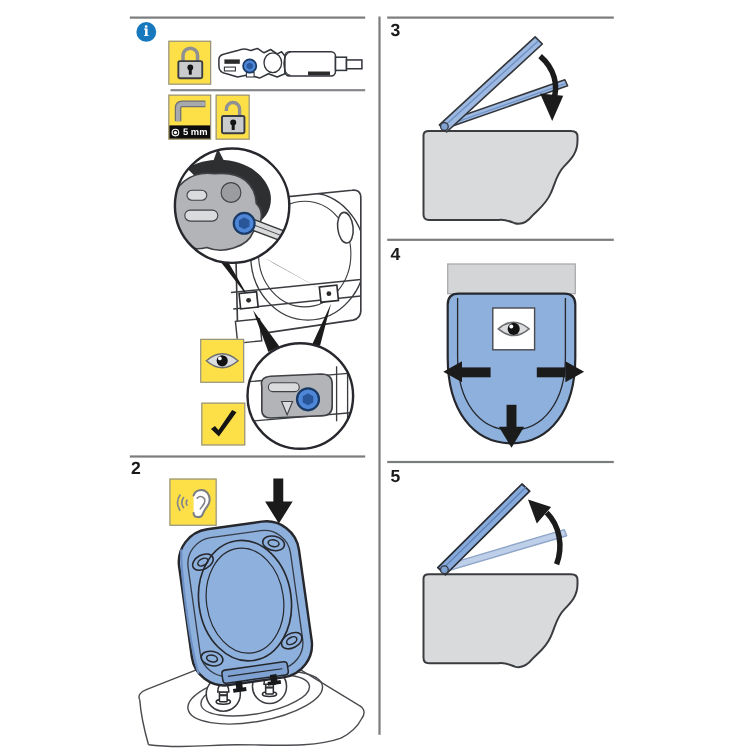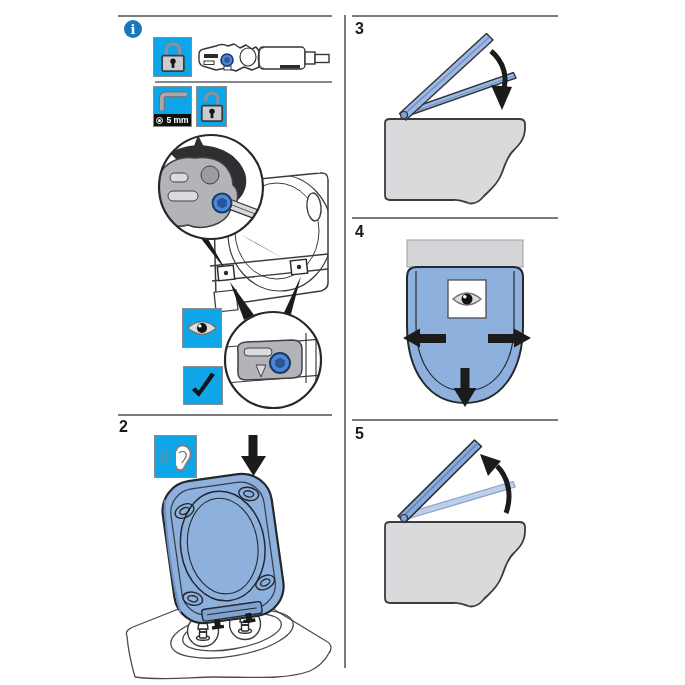--- a/index.html
+++ b/index.html
@@ -1,21 +1,21 @@
 <!DOCTYPE html>
 <html><head>
 <meta charset="utf-8">
 <style>
   html,body{margin:0;padding:0;background:#fff;}
   #sheet{position:relative;width:685px;height:685px;background:#ffffff;overflow:hidden;
          font-family:"Liberation Sans", sans-serif;}
   .rule{position:absolute;background:#7a7c7e;}
   .vrule{position:absolute;background:#7a7c7e;}
   .stepnum{position:absolute;font-size:16px;font-weight:bold;color:#1a1a1a;line-height:1;}
-  .icon-box{position:absolute;background:#0ea5e9;border:1.4px solid #8a8c8f;box-sizing:border-box;
+  .icon-box{position:absolute;background:#fde047;border:1.4px solid #8a8c8f;box-sizing:border-box;
             display:flex;align-items:center;justify-content:center;}
   .badge{position:absolute;width:18px;height:18px;border-radius:50%;background:#1878be;color:#fff;
          display:flex;align-items:center;justify-content:center;
          font-family:"DejaVu Serif", serif;font-weight:bold;font-size:13px;line-height:1;}
   .absvg{position:absolute;}
   .keybox{flex-direction:column;justify-content:flex-start;padding:0;}
   .keylabel{width:100%;height:12px;background:#0d0d0d;display:flex;align-items:center;justify-content:center;
             gap:3px;color:#fff;font-size:8.5px;font-weight:bold;line-height:1;margin-top:auto;}
   .socket-ring{width:7px;height:7px;border:1px solid #fff;border-radius:50%;box-sizing:border-box;
                display:flex;align-items:center;justify-content:center;}

